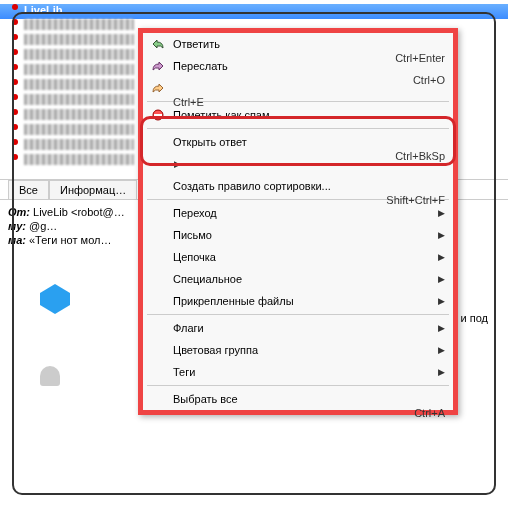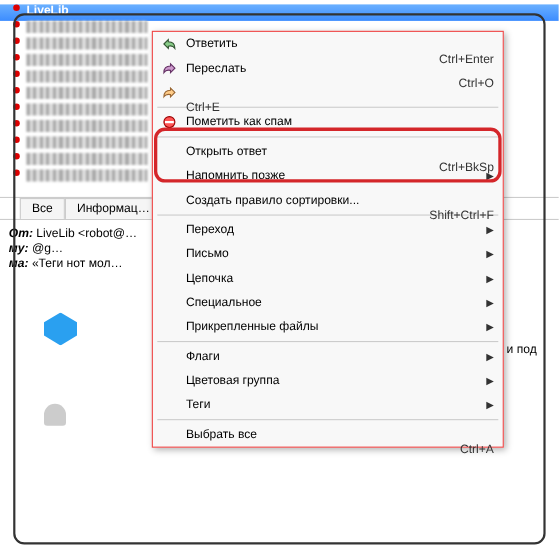--- a/index.html
+++ b/index.html
@@ -6,29 +6,29 @@
 body { font-family: Tahoma, Arial, sans-serif; font-size: 11px; background: #fff; width: 508px; height: 507px; overflow: hidden; position: relative; }
 .bg { position: absolute; inset: 0; }
 .msg-list { padding: 4px 0; }
 .msg-row { display: flex; align-items: flex-start; height: 15px; padding: 0 4px; }
 .msg-row.sel { background: linear-gradient(#6ab0ff, #3c8cff); color: #fff; font-weight: bold; }
 .msg-row .dot { width: 6px; height: 6px; border-radius: 50%; background: #d00; margin: 0 6px 0 8px; flex-shrink: 0; }
 .msg-row .blur { width: 110px; height: 11px; background: repeating-linear-gradient(90deg,#aaa,#aaa 3px,#ddd 3px,#ddd 6px); filter: blur(1px); }
 .msg-row.sel .txt { color: #fff; }
 .tabs { display: flex; border-top: 1px solid #ccc; border-bottom: 1px solid #ccc; margin-top: 6px; }
 .tab { padding: 3px 10px; border: 1px solid #ccc; border-bottom: none; background: #f5f5f5; font-size: 11px; }
-.tab:first-child { margin-left: 18px; }
+.tab:first-child { margin-left: 8px; }
 .meta { padding: 6px 8px; font-size: 11px; }
 .meta-row { margin-bottom: 2px; }
 .meta-row b { font-weight: bold; font-style: italic; }
 .preview { padding: 30px 40px; }
 .logo { width: 30px; height: 30px; background: #2aa0f0; clip-path: polygon(50% 0,100% 30%,100% 70%,50% 100%,0 70%,0 30%); display: inline-block; }
 .bell { margin-top: 50px; width: 20px; height: 20px; background: #ccc; border-radius: 10px 10px 3px 3px; }
 
-.ctx { position: absolute; top: 28px; left: 138px; width: 320px; background: #f8f8f8; border: 1px solid #ef4444; box-shadow: 2px 2px 6px rgba(0,0,0,.3); }
+.ctx { position: absolute; top: 28px; left: 138px; width: 320px; background: #f8f8f8; border: 5px solid #ef4444; box-shadow: 2px 2px 6px rgba(0,0,0,.3); }
 .ctx-item { display: flex; align-items: center; height: 22px; padding: 0 8px 0 6px; font-size: 11px; }
 .ctx-item .ic { width: 18px; height: 16px; display: flex; align-items: center; justify-content: center; margin-right: 6px; flex-shrink: 0; }
 .ctx-item .lbl { flex: 1; }
 .ctx-item .sc { color: #333; font-size: 11px; margin-top: 28px; }
 .ctx-item .arr { width: 8px; text-align: right; font-size: 9px; color: #333; }
 .ctx-sep { height: 1px; background: #ccc; margin: 2px 4px; }
 
 .highlight { position: absolute; border: 3px solid #d4262a; border-radius: 10px; pointer-events: none; }
 .outer-frame { position: absolute; inset: 12px; border: 2px solid #333; border-radius: 10px; pointer-events: none; }
 </style>
@@ -136,21 +136,20 @@
     <span class="lbl">Пометить как спам</span>
   </div>
   <div class="ctx-sep"></div>
   <div class="ctx-item">
     <span class="ic"></span>
       <span class="lbl">Открыть ответ</span>
     <span class="sc">Ctrl+BkSp</span>
   </div>
   <div class="ctx-item">
     <span class="ic"></span>
-      <span class="lbl">Напомнить позже</span>
     <span class="arr">▶</span>
   </div>
   <div class="ctx-item">
     <span class="ic"></span>
       <span class="lbl">Создать правило сортировки...</span>
     <span class="sc">Shift+Ctrl+F</span>
   </div>
   <div class="ctx-sep"></div>
   <div class="ctx-item">
     <span class="ic"></span>

